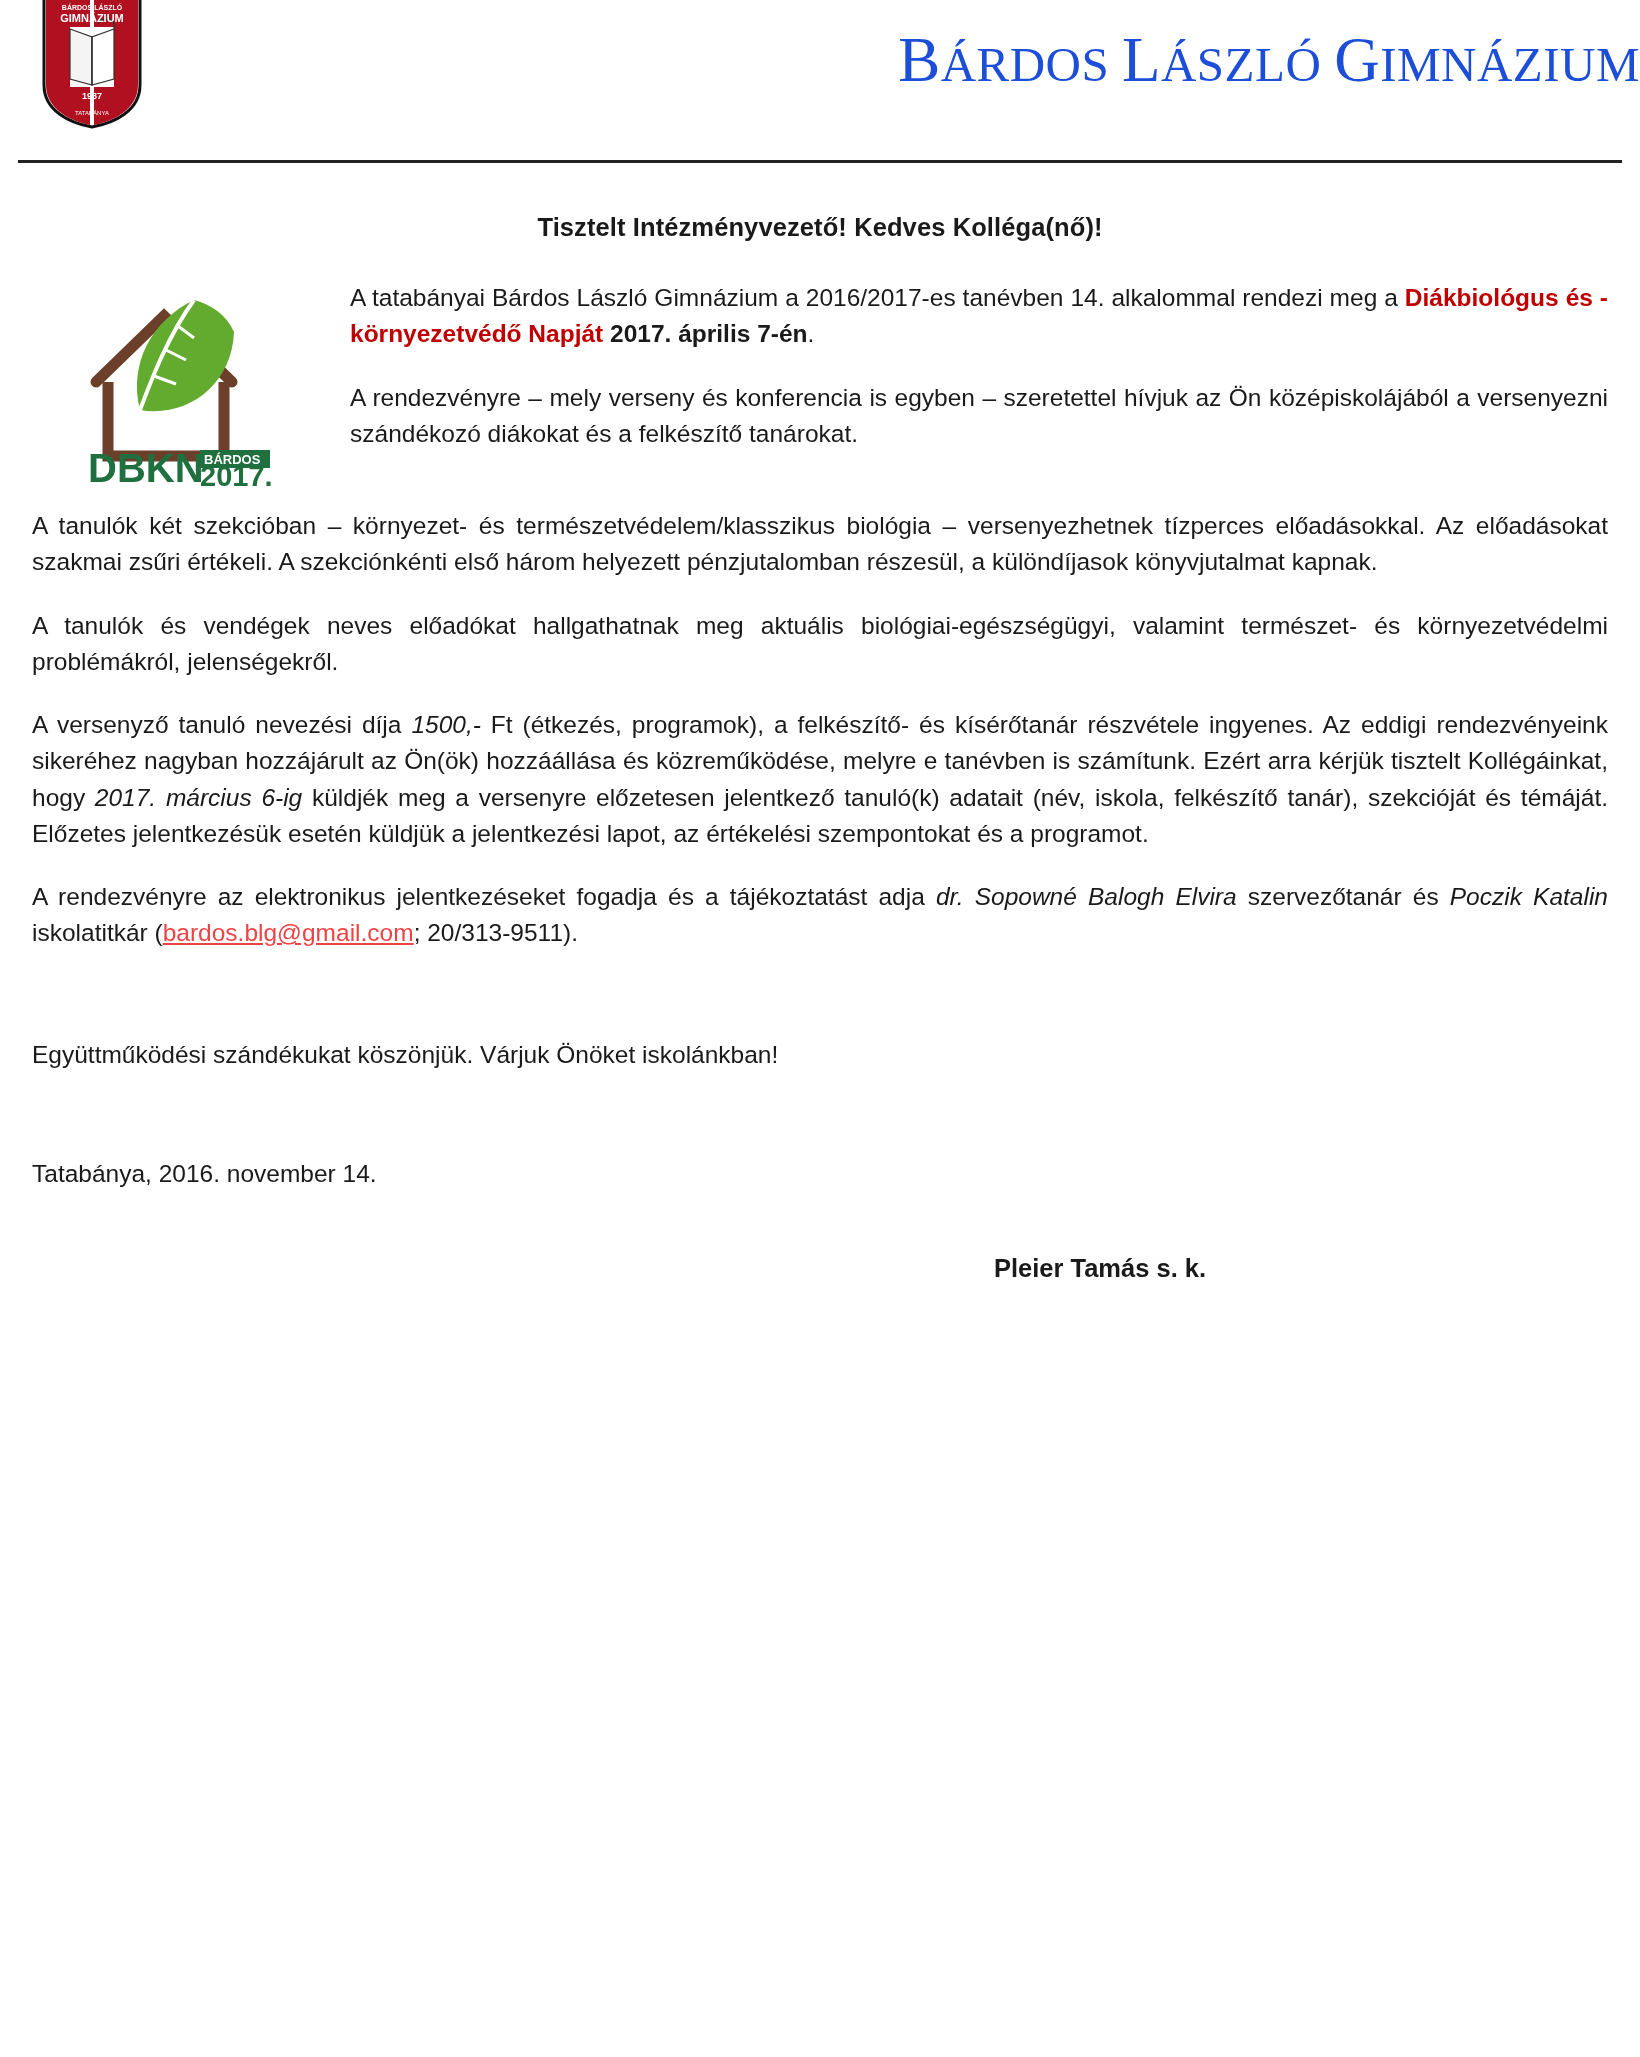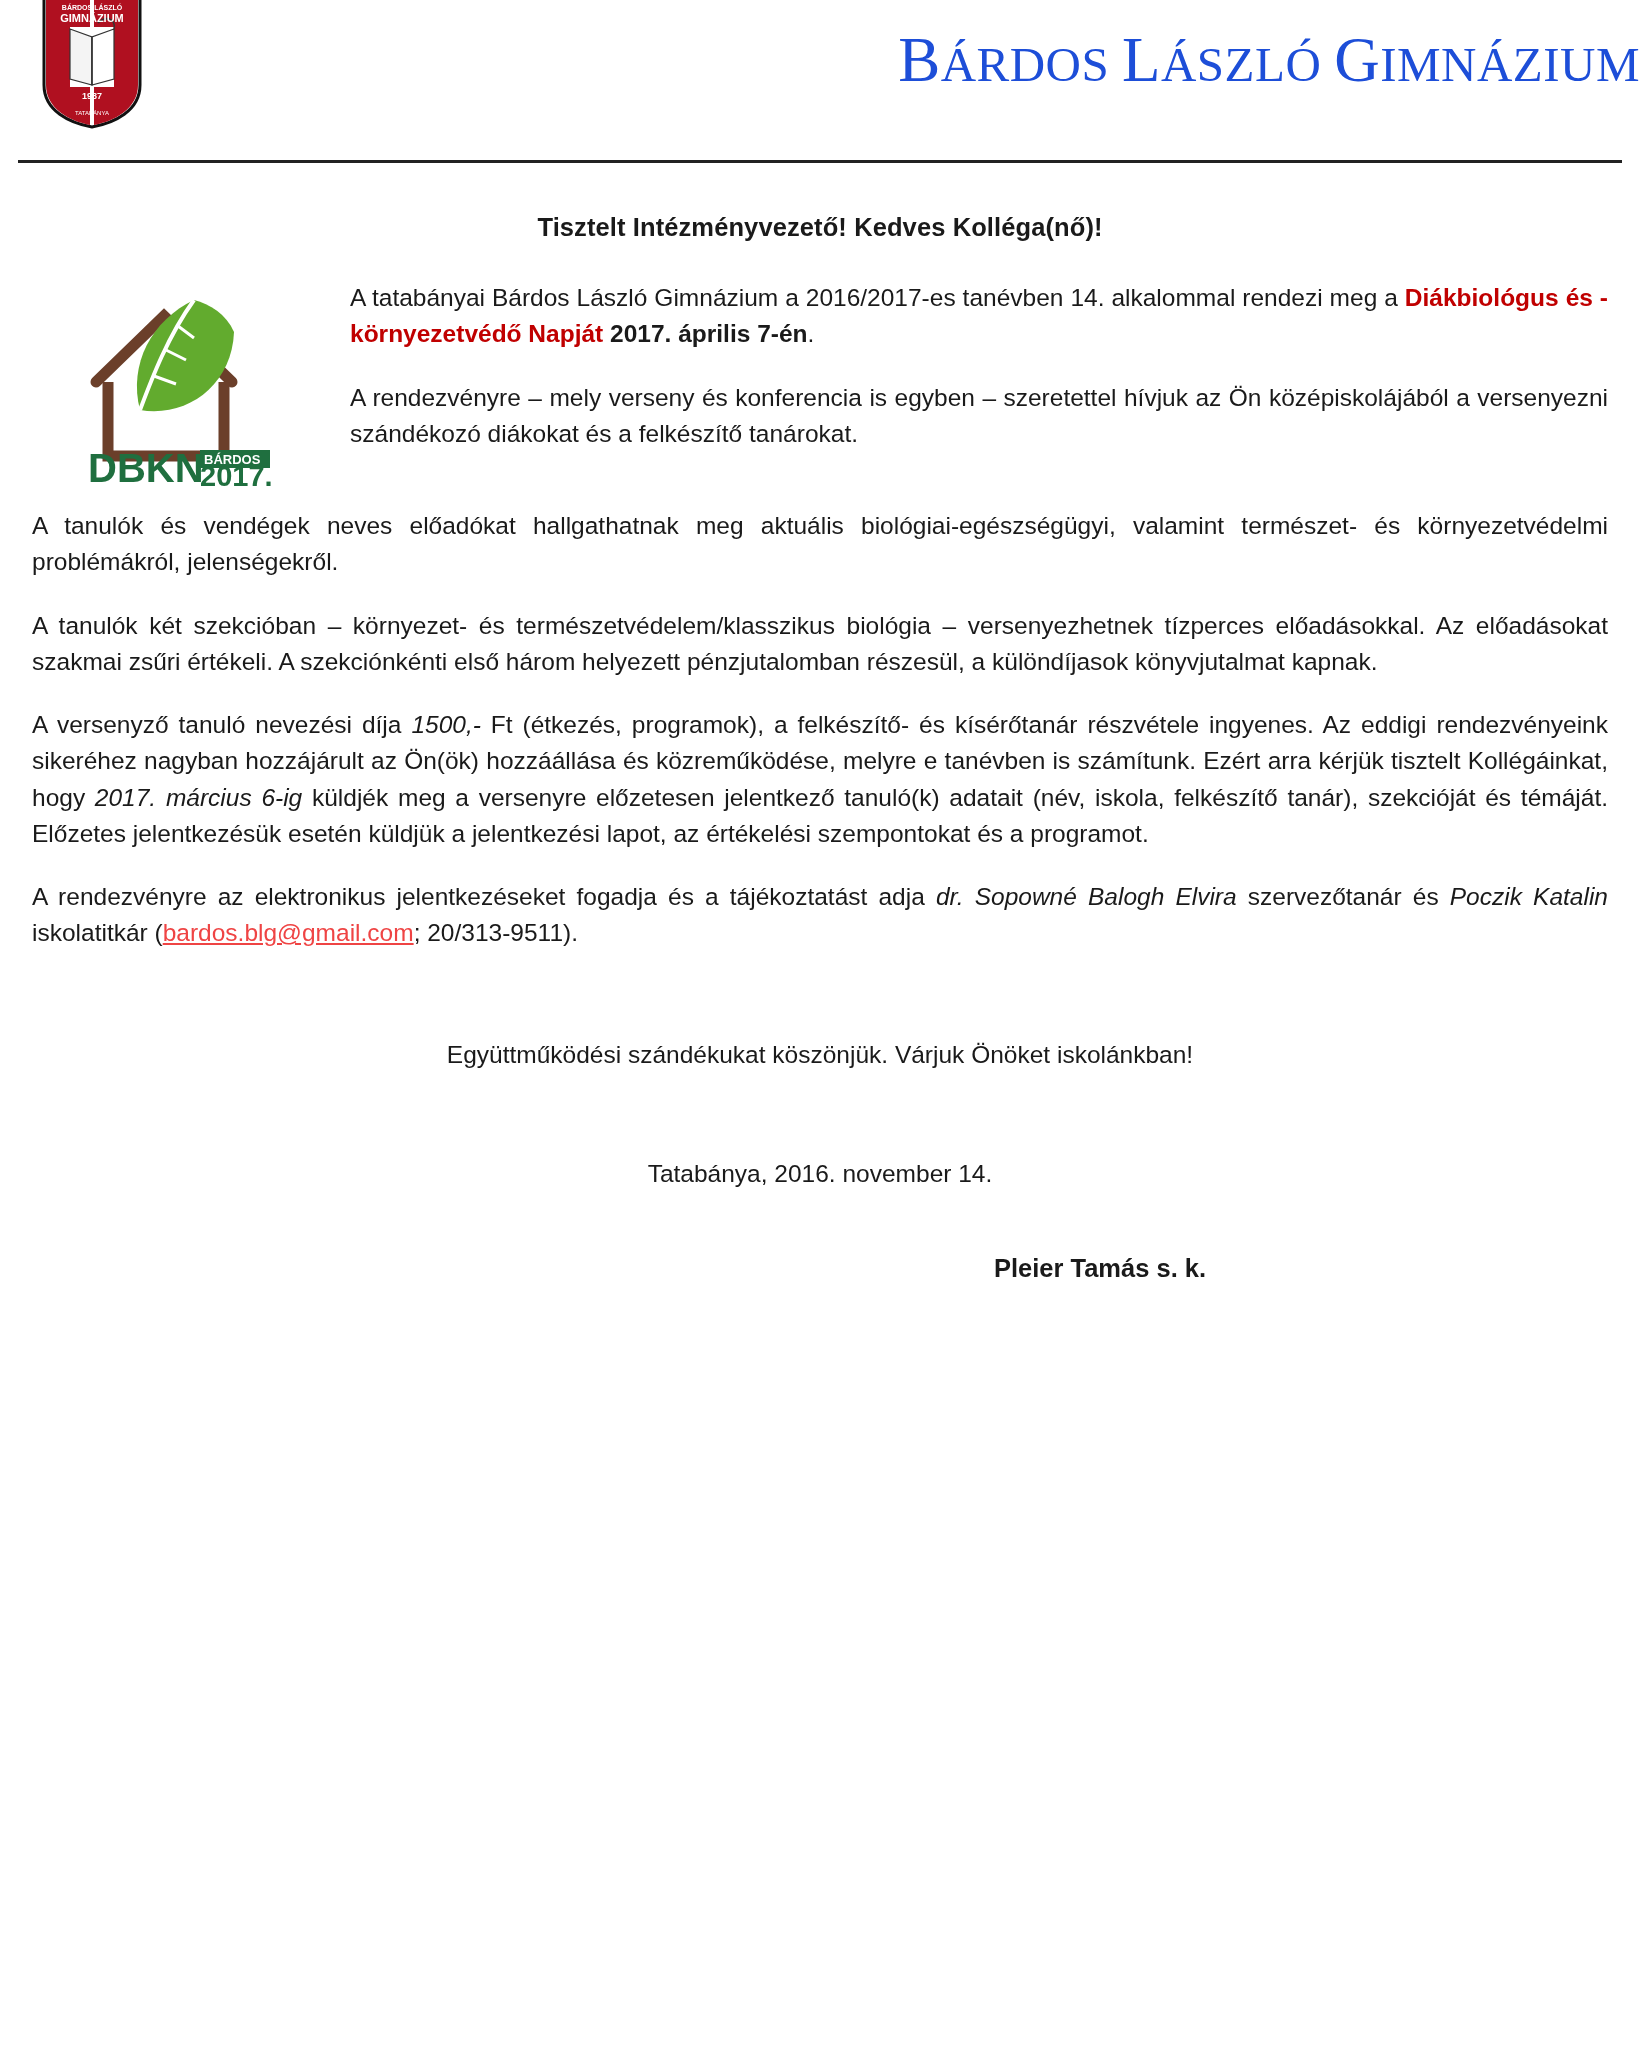--- a/index.html
+++ b/index.html
@@ -109,21 +109,21 @@
     text-decoration: underline;
   }
 
   .spacer-lg { height: 58px; }
   .spacer-md { height: 56px; }
 
   p.plain {
     font-size: 24.5px;
     line-height: 1.48;
     margin: 0 0 27px 0;
-    text-align: center;
+    text-align: left;
   }
 
   .regards {
     margin-top: 108px;
     margin-left: 600px;
     font-size: 24.5px;
   }
   .signature {
     margin-top: 62px;
     text-align: center;
@@ -192,23 +192,23 @@
         <text x="118" y="200" font-family="Liberation Sans, sans-serif" font-size="29" font-weight="bold" fill="#1f6f3f">2017.</text>
       </svg>
     </div>
 
     <p class="para indented"><span> A tatabányai Bárdos László Gimnázium a 2016/2017-es tanévben 14. alkalommal rendezi meg a </span><span class="red-bold">Diákbiológus és -környezetvédő Napját</span><span class="bold"> 2017. április 7-én</span><span>.</span></p>
 
     <p class="para indented">A rendezvényre – mely verseny és konferencia is egyben – szeretettel hívjuk az Ön középiskolájából a versenyezni szándékozó diákokat és a felkészítő tanárokat.</p>
 
     <div class="clearfix"></div>
 
+    <p class="para">A tanulók két szekcióban – környezet- és természetvédelem/klasszikus biológia – versenyezhetnek tízperces előadásokkal. Az előadásokat szakmai zsűri értékeli. A szekciónkénti első három helyezett pénzjutalomban részesül, a különdíjasok könyvjutalmat kapnak.</p>
+
     <p class="para">A tanulók és vendégek neves előadókat hallgathatnak meg aktuális biológiai-egészségügyi, valamint természet- és környezetvédelmi problémákról, jelenségekről.</p>
-
-    <p class="para">A tanulók két szekcióban – környezet- és természetvédelem/klasszikus biológia – versenyezhetnek tízperces előadásokkal. Az előadásokat szakmai zsűri értékeli. A szekciónkénti első három helyezett pénzjutalomban részesül, a különdíjasok könyvjutalmat kapnak.</p>
 
     <p class="para"><span>A versenyző tanuló nevezési díja </span><span class="ital">1500,-</span><span> Ft (étkezés, programok), a felkészítő- és kísérőtanár részvétele ingyenes. Az eddigi rendezvényeink sikeréhez nagyban hozzájárult az Ön(ök) hozzáállása és közreműködése, melyre e tanévben is számítunk. Ezért arra kérjük tisztelt Kollégáinkat, hogy </span><span class="ital">2017. március 6-ig</span><span> küldjék meg a versenyre előzetesen jelentkező tanuló(k) adatait (név, iskola, felkészítő tanár), szekcióját és témáját. Előzetes jelentkezésük esetén küldjük a jelentkezési lapot, az értékelési szempontokat és a programot.</span></p>
 
     <p class="para"><span>A rendezvényre az elektronikus jelentkezéseket fogadja és a tájékoztatást adja </span><span class="ital">dr. Sopowné Balogh Elvira</span><span> szervezőtanár és </span><span class="ital">Poczik Katalin</span><span> iskolatitkár (</span><a class="mail" href="#">bardos.blg@gmail.com</a><span>; 20/313-9511).</span></p>
 
     <div class="spacer-lg"></div>
 
     <p class="plain">Együttműködési szándékukat köszönjük. Várjuk Önöket iskolánkban!</p>
 
     <div class="spacer-md"></div>

